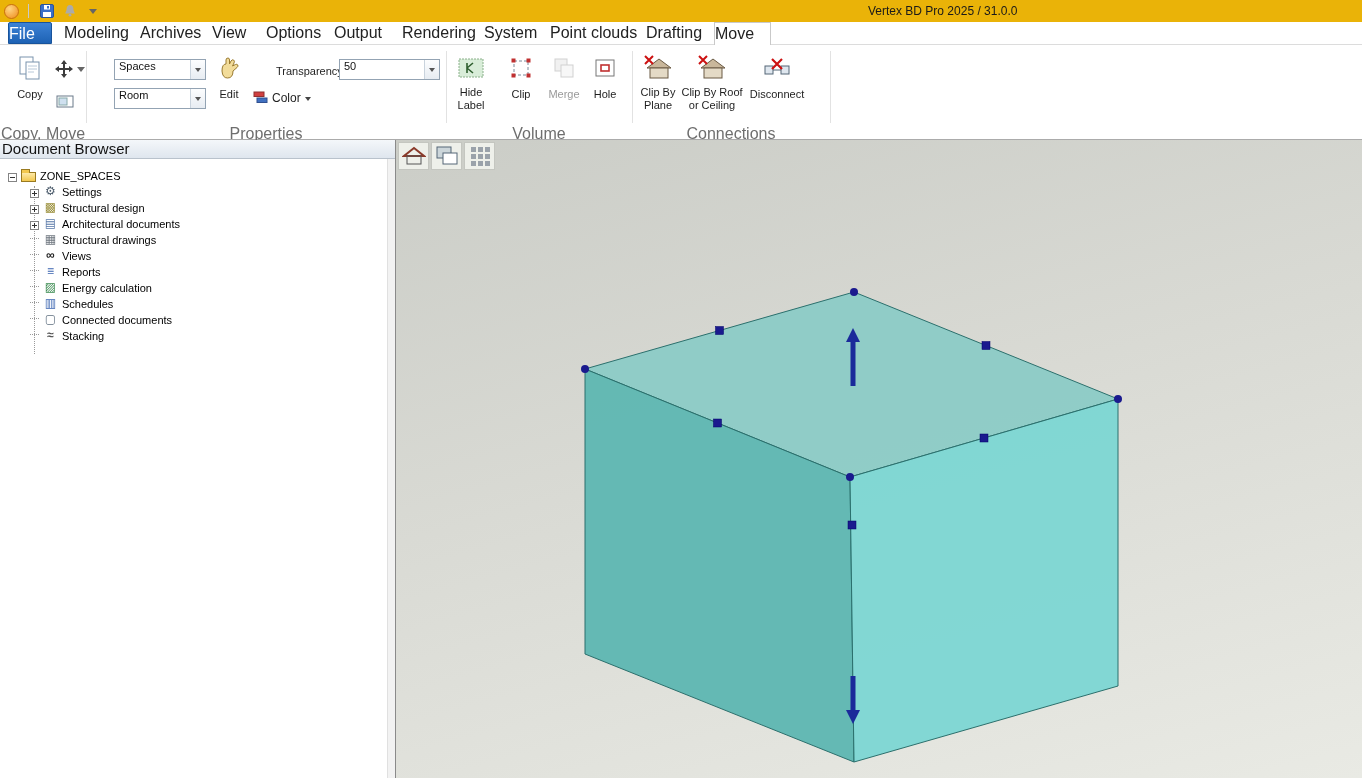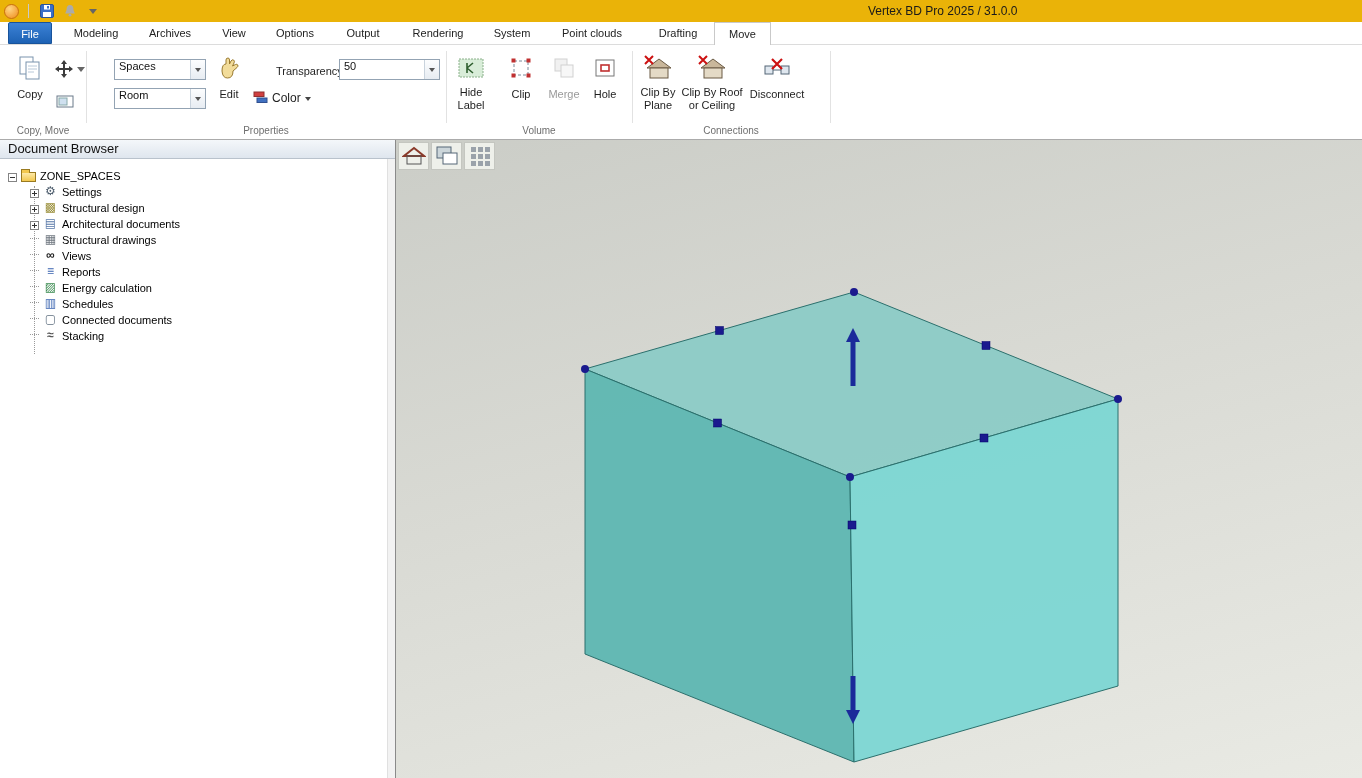--- a/index.html
+++ b/index.html
@@ -13,49 +13,49 @@
     background:radial-gradient(circle at 35% 30%,#ffd584,#ef8c1a);border:1px solid #c96f10}
   .qa-sep{width:1px;height:14px;background:#c9c9c9;margin:0 9px;flex:none}
   .qa-btn{width:18px;height:18px;display:flex;align-items:center;justify-content:center;margin-right:5px;flex:none}
   .caret-down{width:0;height:0;border:4px solid transparent;border-top:5px solid #666;margin-top:5px}
   .win-title{position:absolute;left:868px;top:4px;font-size:12px;color:#1a1a1a;white-space:nowrap}
   .pink{position:absolute;top:0;height:22px;background:#fbd3e3;z-index:4;
     border-left:1px solid #f2b6cf;border-right:1px solid #e87ea8}
 
   
   .tabrow{position:absolute;left:0;top:22px;width:1362px;height:23px;background:#fff;border-bottom:1px solid #dcdcdc;z-index:3}
-  .tab{position:absolute;top:0;height:22px;line-height:22px;text-align:center;font-size:11px;color:#222;cursor:default;white-space:nowrap}
+  .tab{position:absolute;top:0;height:22px;line-height:22px;font-size:16px;color:#222;cursor:default;white-space:nowrap}
   .tab-file{background:linear-gradient(#3c82d6,#1e62b4);color:#fff;border-radius:2px 2px 0 0;border:1px solid #18539b}
   .tab-active{background:#fff;border:1px solid #c9c9c9;border-bottom:none;height:23px;z-index:4}
 
   
   .ribbon{position:absolute;left:0;top:45px;width:1362px;height:95px;background:#fff;border-bottom:1px solid #ababab;z-index:2}
   .gsep{position:absolute;top:6px;width:1px;height:72px;background:#e2e2e2}
-  .glabel{position:absolute;top:80px;font-size:10px;color:#6e6e6e;text-align:center;white-space:nowrap}
+  .glabel{position:absolute;top:80px;font-size:16px;color:#6e6e6e;text-align:center;white-space:nowrap}
   .rbtn{position:absolute;display:flex;flex-direction:column;align-items:center;justify-content:flex-start;
     font-size:11px;color:#1e1e1e;cursor:default}
   .rbtn .icw{height:34px;display:flex;align-items:center;justify-content:center}
   .rbtn .blabel{margin-top:4px;line-height:11px;text-align:center;white-space:nowrap}
   .rbtn .blabel2{margin-top:2px;line-height:11px;text-align:center;white-space:nowrap}
   .rbtn.disabled{color:#9a9a9a}
   .rbtn.disabled svg{opacity:.45}
   .smallbtn{position:absolute;display:flex;align-items:center;justify-content:center}
   .combo{position:absolute;height:21px;border:1px solid #93a3b3;background:#fff;display:flex;align-items:flex-start}
   .cval{flex:1;font-size:11px;padding-left:4px;color:#111;white-space:nowrap;overflow:hidden}
   .cbtn{width:15px;height:100%;border-left:1px solid #c9d3dd;background:linear-gradient(#fcfdfe,#e7ecf2);
     display:flex;align-items:center;justify-content:center;flex:none}
   .cbtn::after{content:"";width:0;height:0;border:3.5px solid transparent;border-top:4px solid #555;margin-top:4px}
   .flabel{position:absolute;font-size:11px;color:#1e1e1e;white-space:nowrap}
   .colorrow{position:absolute;display:flex;align-items:center;font-size:12px;color:#1e1e1e}
   .colorrow .caret2{width:0;height:0;border:3.5px solid transparent;border-top:4px solid #444;margin-left:4px;margin-top:4px}
 
   
   .docb{position:absolute;left:0;top:140px;width:396px;height:638px;background:#fff;border-right:1px solid #8a8a8a;z-index:2}
   .docb-h{height:19px;background:linear-gradient(#f4f7fa,#dfe6ee);border-bottom:1px solid #b9c2cc;
-    font-size:13px;color:#111;line-height:18px;padding-left:8px}
+    font-size:15px;color:#111;line-height:18px;padding-left:2px}
   .tree{position:absolute;left:0;top:19px;right:8px;bottom:0;background:#fff;padding-top:7px;overflow:hidden}
   .vline{position:absolute;left:34px;top:27px;height:168px;border-left:1px dotted #9a9a9a}
   .scroll{position:absolute;right:0;top:19px;bottom:0;width:8px;background:#f2f2f2;border-left:1px solid #e0e0e0}
   .trow{height:16px;display:flex;align-items:flex-end;padding-left:8px;font-size:11px;color:#000;white-space:nowrap;position:relative;z-index:1}
   .trow.child{padding-left:30px}
   .expander{width:9px;height:9px;border:1px solid #848484;background:#fff;position:relative;margin-right:4px;flex:none}
   .expander::before{content:"";position:absolute;left:1px;right:1px;top:50%;height:1px;background:#333;margin-top:-0.5px}
   .expander.plus::after{content:"";position:absolute;top:1px;bottom:1px;left:50%;width:1px;background:#333;margin-left:-0.5px}
   .stub{width:9px;height:16px;flex:none;margin-right:4px;position:relative}
   .stub::before{content:"";position:absolute;top:8px;left:0;width:9px;border-top:1px dotted #9a9a9a}

